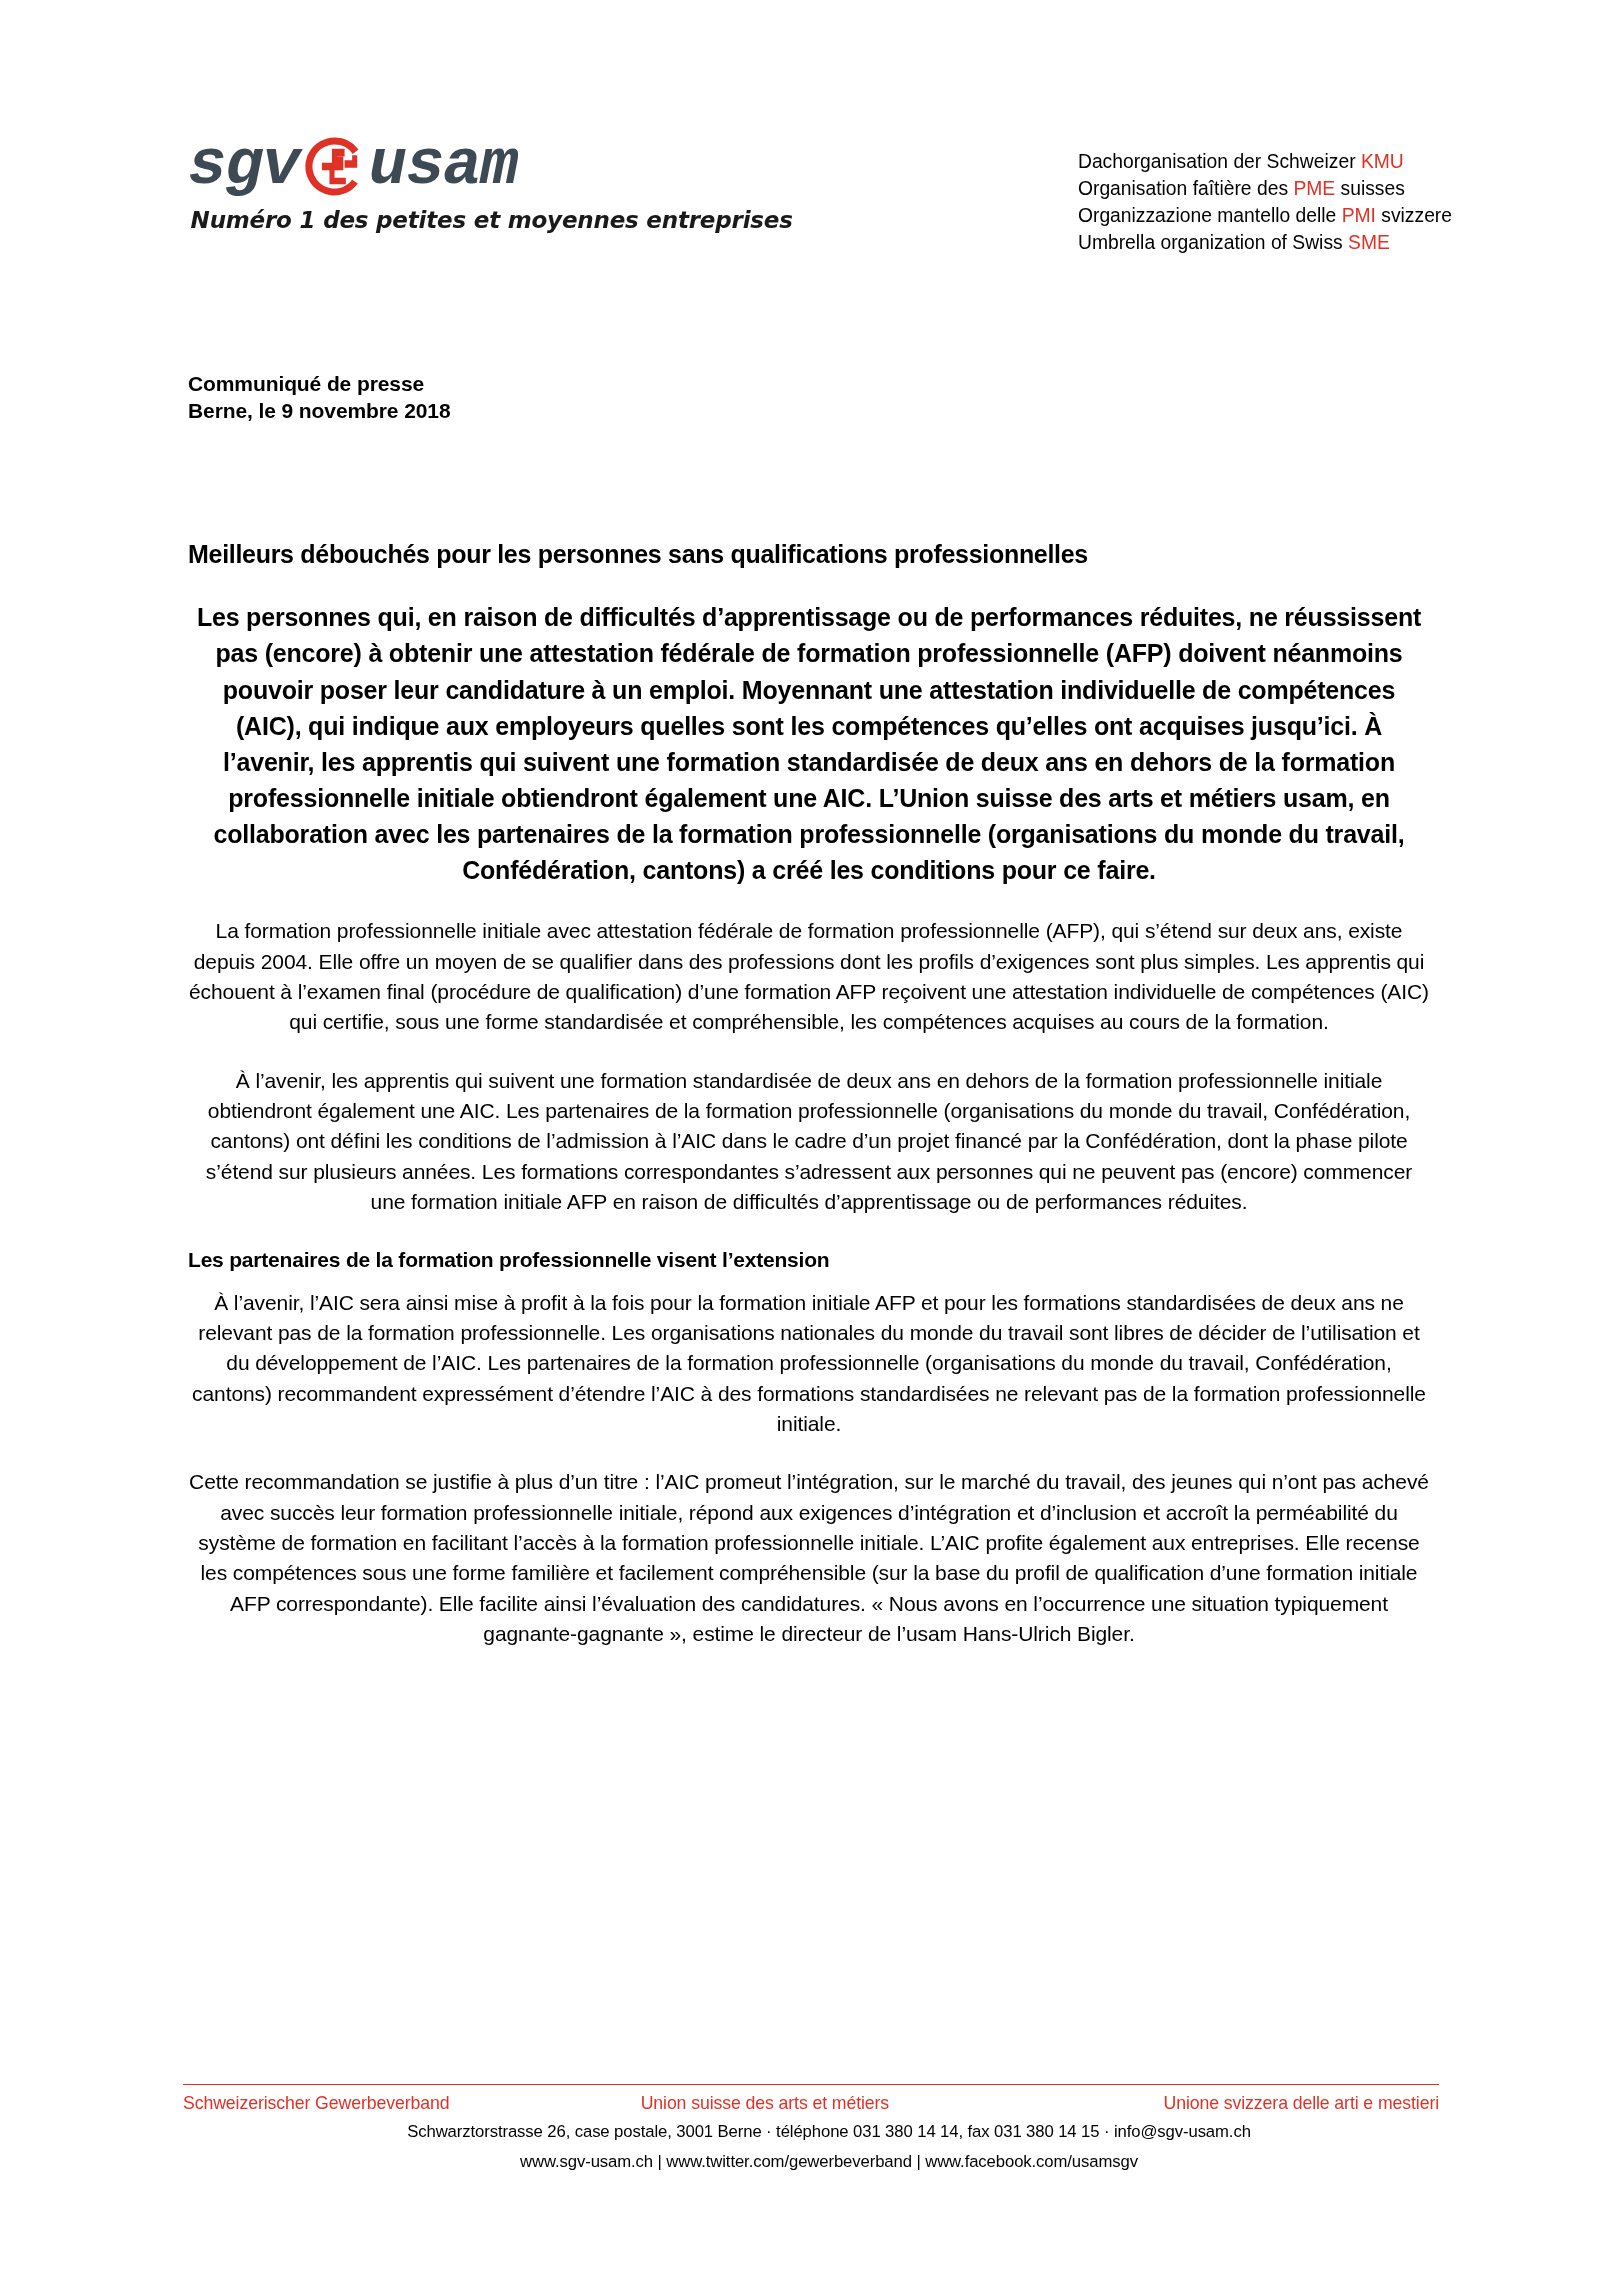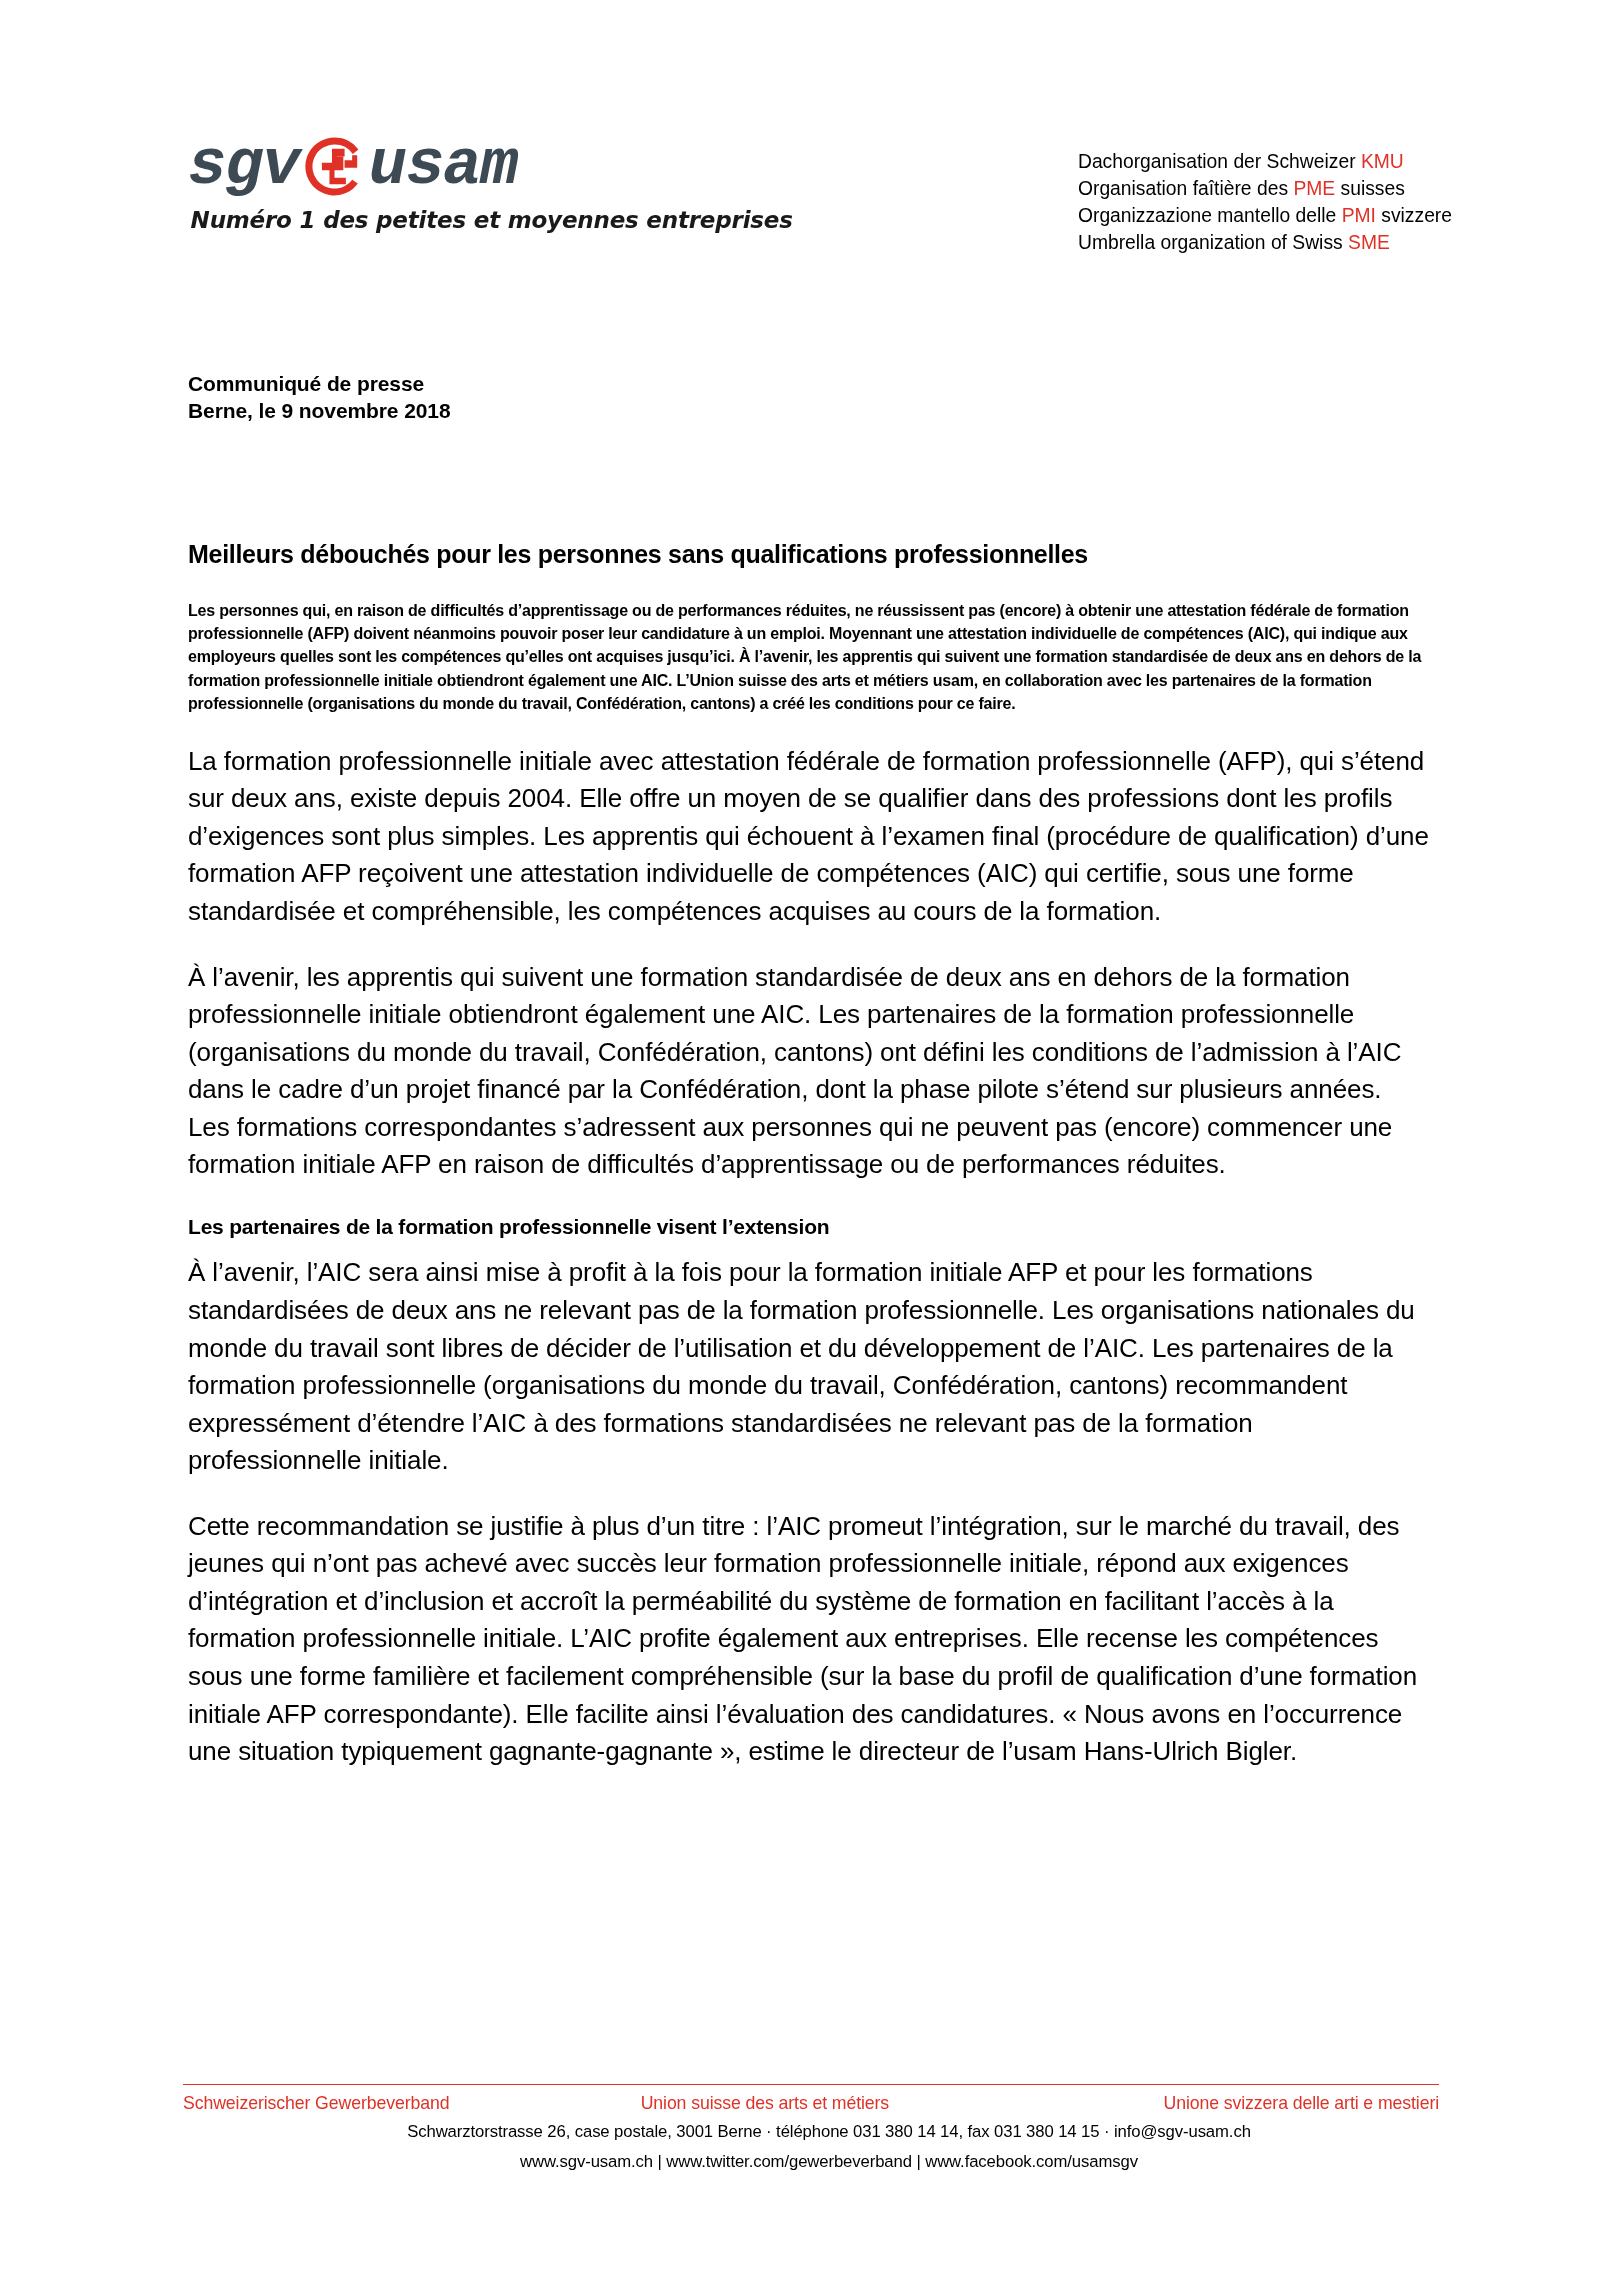--- a/index.html
+++ b/index.html
@@ -111,34 +111,34 @@
     width: 100%;
   }
   h1.headline {
     font-size: 25px;
     font-weight: 700;
     letter-spacing: -0.3px;
     margin: 4px 0 29px 0;
     line-height: 1.25;
   }
   p.lead {
-    font-size: 16px;
+    font-size: 25px;
     font-weight: 700;
     line-height: 1.445;
     margin: 0 0 28px 0;
     letter-spacing: -0.2px;
-    text-align: left;
+    text-align: center;
   }
   p.body {
-    font-size: 26px;
+    font-size: 21px;
     font-weight: 400;
     line-height: 1.445;
     margin: 0 0 28px 0;
     letter-spacing: -0.1px;
-    text-align: left;
+    text-align: center;
   }
   h2.subhead {
     font-size: 21px;
     font-weight: 700;
     line-height: 1.40;
     margin: 0 0 13px 0;
     letter-spacing: -0.2px;
   }
 
   

